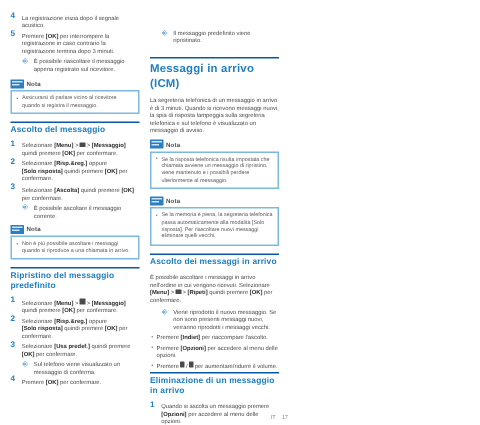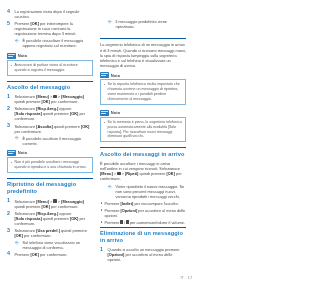--- a/index.html
+++ b/index.html
@@ -230,20 +230,21 @@
 
   <div class="col">
 
     <div class="tip indent" style="margin-top:10px;">
       <span class="arrow">⎆</span>
       <span>Il messaggio predefinito viene ripristinato.</span>
     </div>
 
     <div class="sec big" style="margin-top:9px;">
       <div class="rule"></div>
+      <h2>Messaggi in arrivo (ICM)</h2>
     </div>
     <p class="body">La segreteria telefonica di un messaggio in arrivo è di 3 minuti. Quando si ricevono messaggi nuovi, la spia di risposta lampeggia sulla segreteria telefonica e sul telefono è visualizzato un messaggio di avviso.</p>
 
     <div class="note">
       <div class="head">
         <span class="ico"></span>
         <span class="lbl">Nota</span>
       </div>
       <div class="box">
         <ul id="r-note1">

